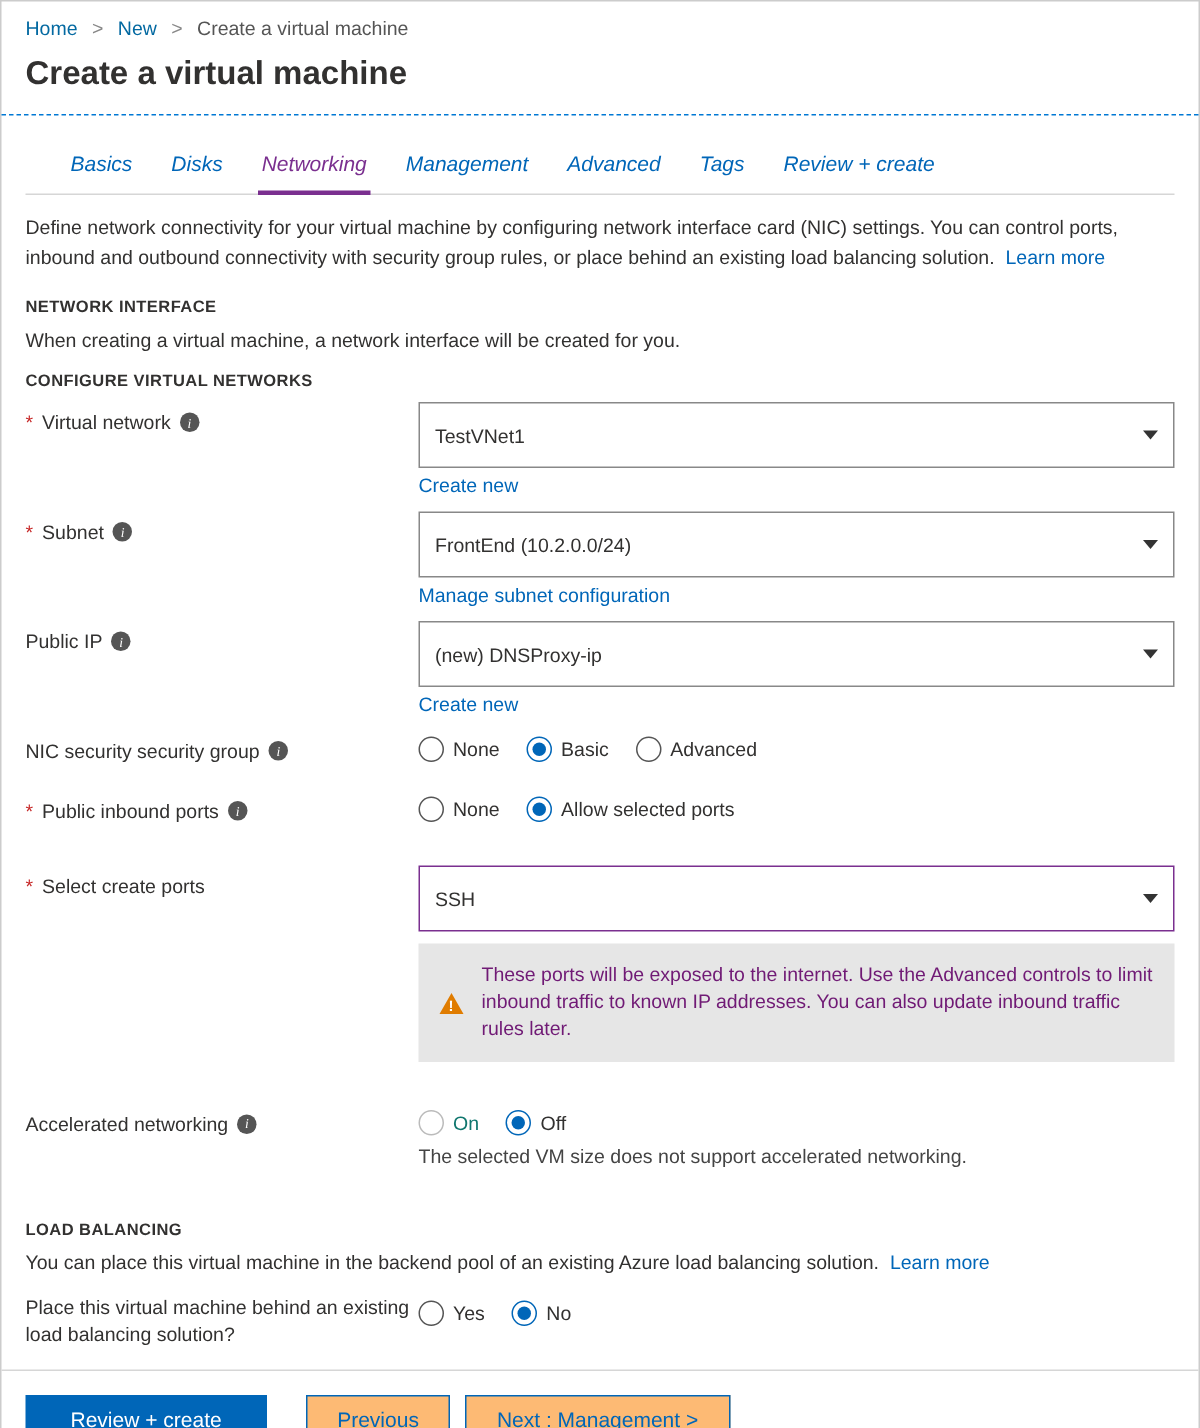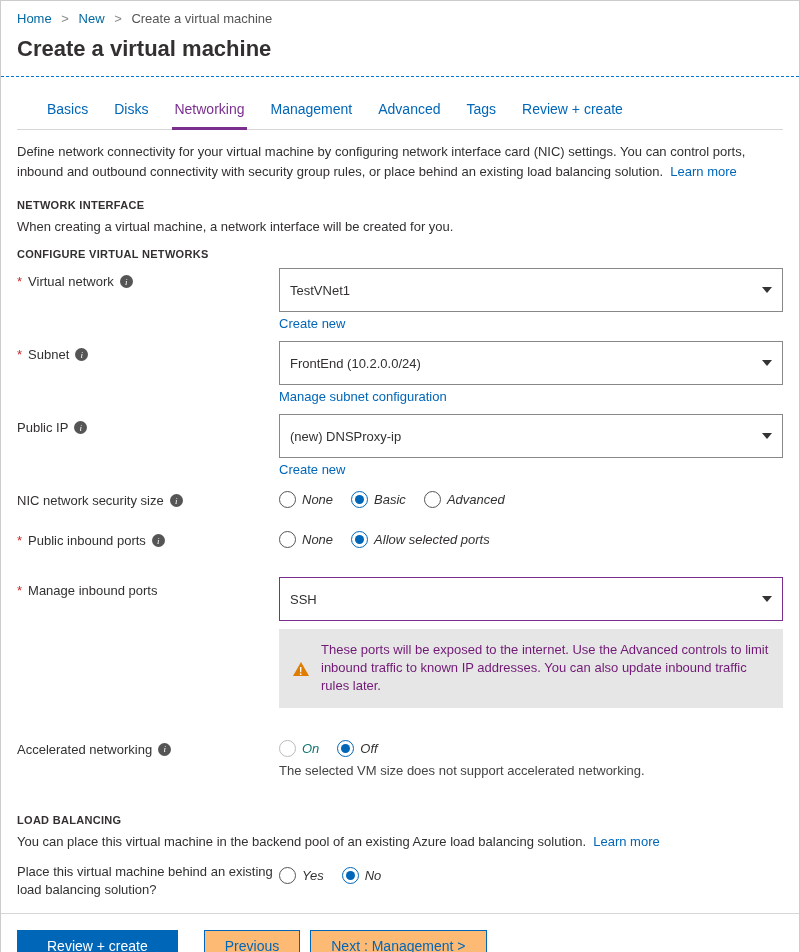--- a/index.html
+++ b/index.html
@@ -5,38 +5,38 @@
   * { box-sizing: border-box; margin: 0; padding: 0; }
   body { font-family: "Segoe UI", Arial, sans-serif; font-size: 13px; color: #323130; background: #fff; }
   .page { width: 800px; border: 1px solid #ccc; margin: 0; }
   .breadcrumb { padding: 10px 16px 6px 16px; font-size: 13px; }
   .breadcrumb a { color: #0369a1; text-decoration: none; }
   .breadcrumb .sep { color: #888; margin: 0 6px; }
   .breadcrumb .cur { color: #555; }
   h1 { font-size: 22px; font-weight: 600; padding: 4px 16px 14px 16px; }
   .dashed { border-top: 1px dashed #0078d4; margin: 0 0 14px 0; }
   .tabs { display: flex; gap: 22px; padding: 0 22px 0 28px; border-bottom: 1px solid #d6d6d6; margin: 16px 16px 12px 16px; }
-  .tab { color: #0066b8; padding: 8px 2px 10px 2px; cursor: pointer; font-size: 14px; }
+  .tab { color: #0066b8; padding: 8px 2px 10px 2px; cursor: pointer; font-size: 14px; font-style: italic; }
   .tab.active { color: #7a2f8f; border-bottom: 3px solid #7a2f8f; margin-bottom: -1px; }
   .body { padding: 0 16px 0 16px; }
   .intro { color: #323130; line-height: 1.5; margin-bottom: 18px; }
   .link { color: #0066b8; text-decoration: none; cursor: pointer; }
   .section-hd { font-size: 11px; font-weight: 600; letter-spacing: 0.3px; margin: 8px 0 8px 0; text-transform: uppercase; }
   .subtext { margin-bottom: 14px; }
   .row { display: flex; align-items: flex-start; margin-bottom: 10px; min-height: 30px; }
   .label-col { width: 262px; padding-top: 6px; display: flex; align-items: center; gap: 4px; flex-shrink: 0; }
   .req { color: #c62828; margin-right: 2px; }
   .info-icon { display: inline-flex; width: 13px; height: 13px; border-radius: 50%; background: #555; color: #fff; font-size: 9px; align-items: center; justify-content: center; font-style: italic; font-family: Georgia, serif; margin-left: 2px; }
   .control-col { flex: 1; }
   .select { border: 1px solid #888; height: 44px; display: flex; align-items: center; padding: 0 10px; justify-content: space-between; cursor: pointer; background: #fff; }
   .select.purple { border: 1px solid #7a2f8f; }
   .chev { width: 0; height: 0; border-left: 5px solid transparent; border-right: 5px solid transparent; border-top: 6px solid #333; }
   .sublink { color: #0066b8; font-size: 13px; margin-top: 4px; display: inline-block; cursor: pointer; }
   .radio-row { display: flex; gap: 18px; align-items: center; padding-top: 4px; }
-  .radio { display: flex; align-items: center; gap: 6px; cursor: pointer; font-style: italic; }
+  .radio { display: flex; align-items: center; gap: 6px; cursor: pointer; }
   .rdot { width: 17px; height: 17px; border: 1.5px solid #555; border-radius: 50%; display: inline-flex; align-items: center; justify-content: center; }
   .rdot.sel { border-color: #0066b8; }
   .rdot.sel::after { content: ""; width: 9px; height: 9px; background: #0066b8; border-radius: 50%; }
   .rdot.disabled { border-color: #bbb; }
   .warnbox { background: #e6e6e6; padding: 12px 14px; display: flex; gap: 12px; margin-top: 8px; line-height: 1.4; color: #701a75; align-items: center; }
   .warn-icon { width:0; height:0; border-left: 8px solid transparent; border-right: 8px solid transparent; border-bottom: 14px solid #e07c00; position: relative; margin-top: 2px; flex-shrink: 0; }
   .warn-icon::after { content: "!"; position: absolute; left: -2px; top: 3px; color: #fff; font-size: 10px; font-weight: bold; }
   .helper-right { text-align: left; color: #444; margin-top: 6px; }
   .footer { border-top: 1px solid #d6d6d6; padding: 16px; display: flex; gap: 26px; align-items: center; margin-top: 14px; }
   .btn-primary { background: #0066b8; color: #fff; border: none; padding: 8px 30px; font-size: 14px; cursor: pointer; }
@@ -119,21 +119,21 @@
         <div class="select">
           <span>(new) DNSProxy-ip</span>
           <span class="chev"></span>
         </div>
         <a class="sublink">Create new</a>
       </div>
     </div>
 
     <div class="row">
       <div class="label-col">
-        <span class="labeltext">NIC network security size</span>
+        <span class="labeltext">NIC security security group</span>
         <span class="info-icon">i</span>
       </div>
       <div class="control-col">
         <div class="radio-row">
           <label class="radio">
               <span class="rdot"></span>
               <span>None</span>
             </label>
           <label class="radio">
               <span class="rdot sel"></span>
@@ -163,21 +163,21 @@
               <span class="rdot sel"></span>
               <span>Allow selected ports</span>
             </label>
         </div>
       </div>
     </div>
 
     <div class="row" style="margin-top:20px;">
       <div class="label-col">
         <span class="req">*</span>
-        <span class="labeltext">Manage inbound ports</span>
+        <span class="labeltext">Select create ports</span>
       </div>
       <div class="control-col">
         <div class="select purple">
           <span>SSH</span>
           <span class="chev"></span>
         </div>
         <div class="warnbox">
           <span class="warn-icon"></span>
           <span>These ports will be exposed to the internet. Use the Advanced controls to limit inbound traffic to known IP addresses. You can also update inbound traffic rules later.</span>
         </div>

